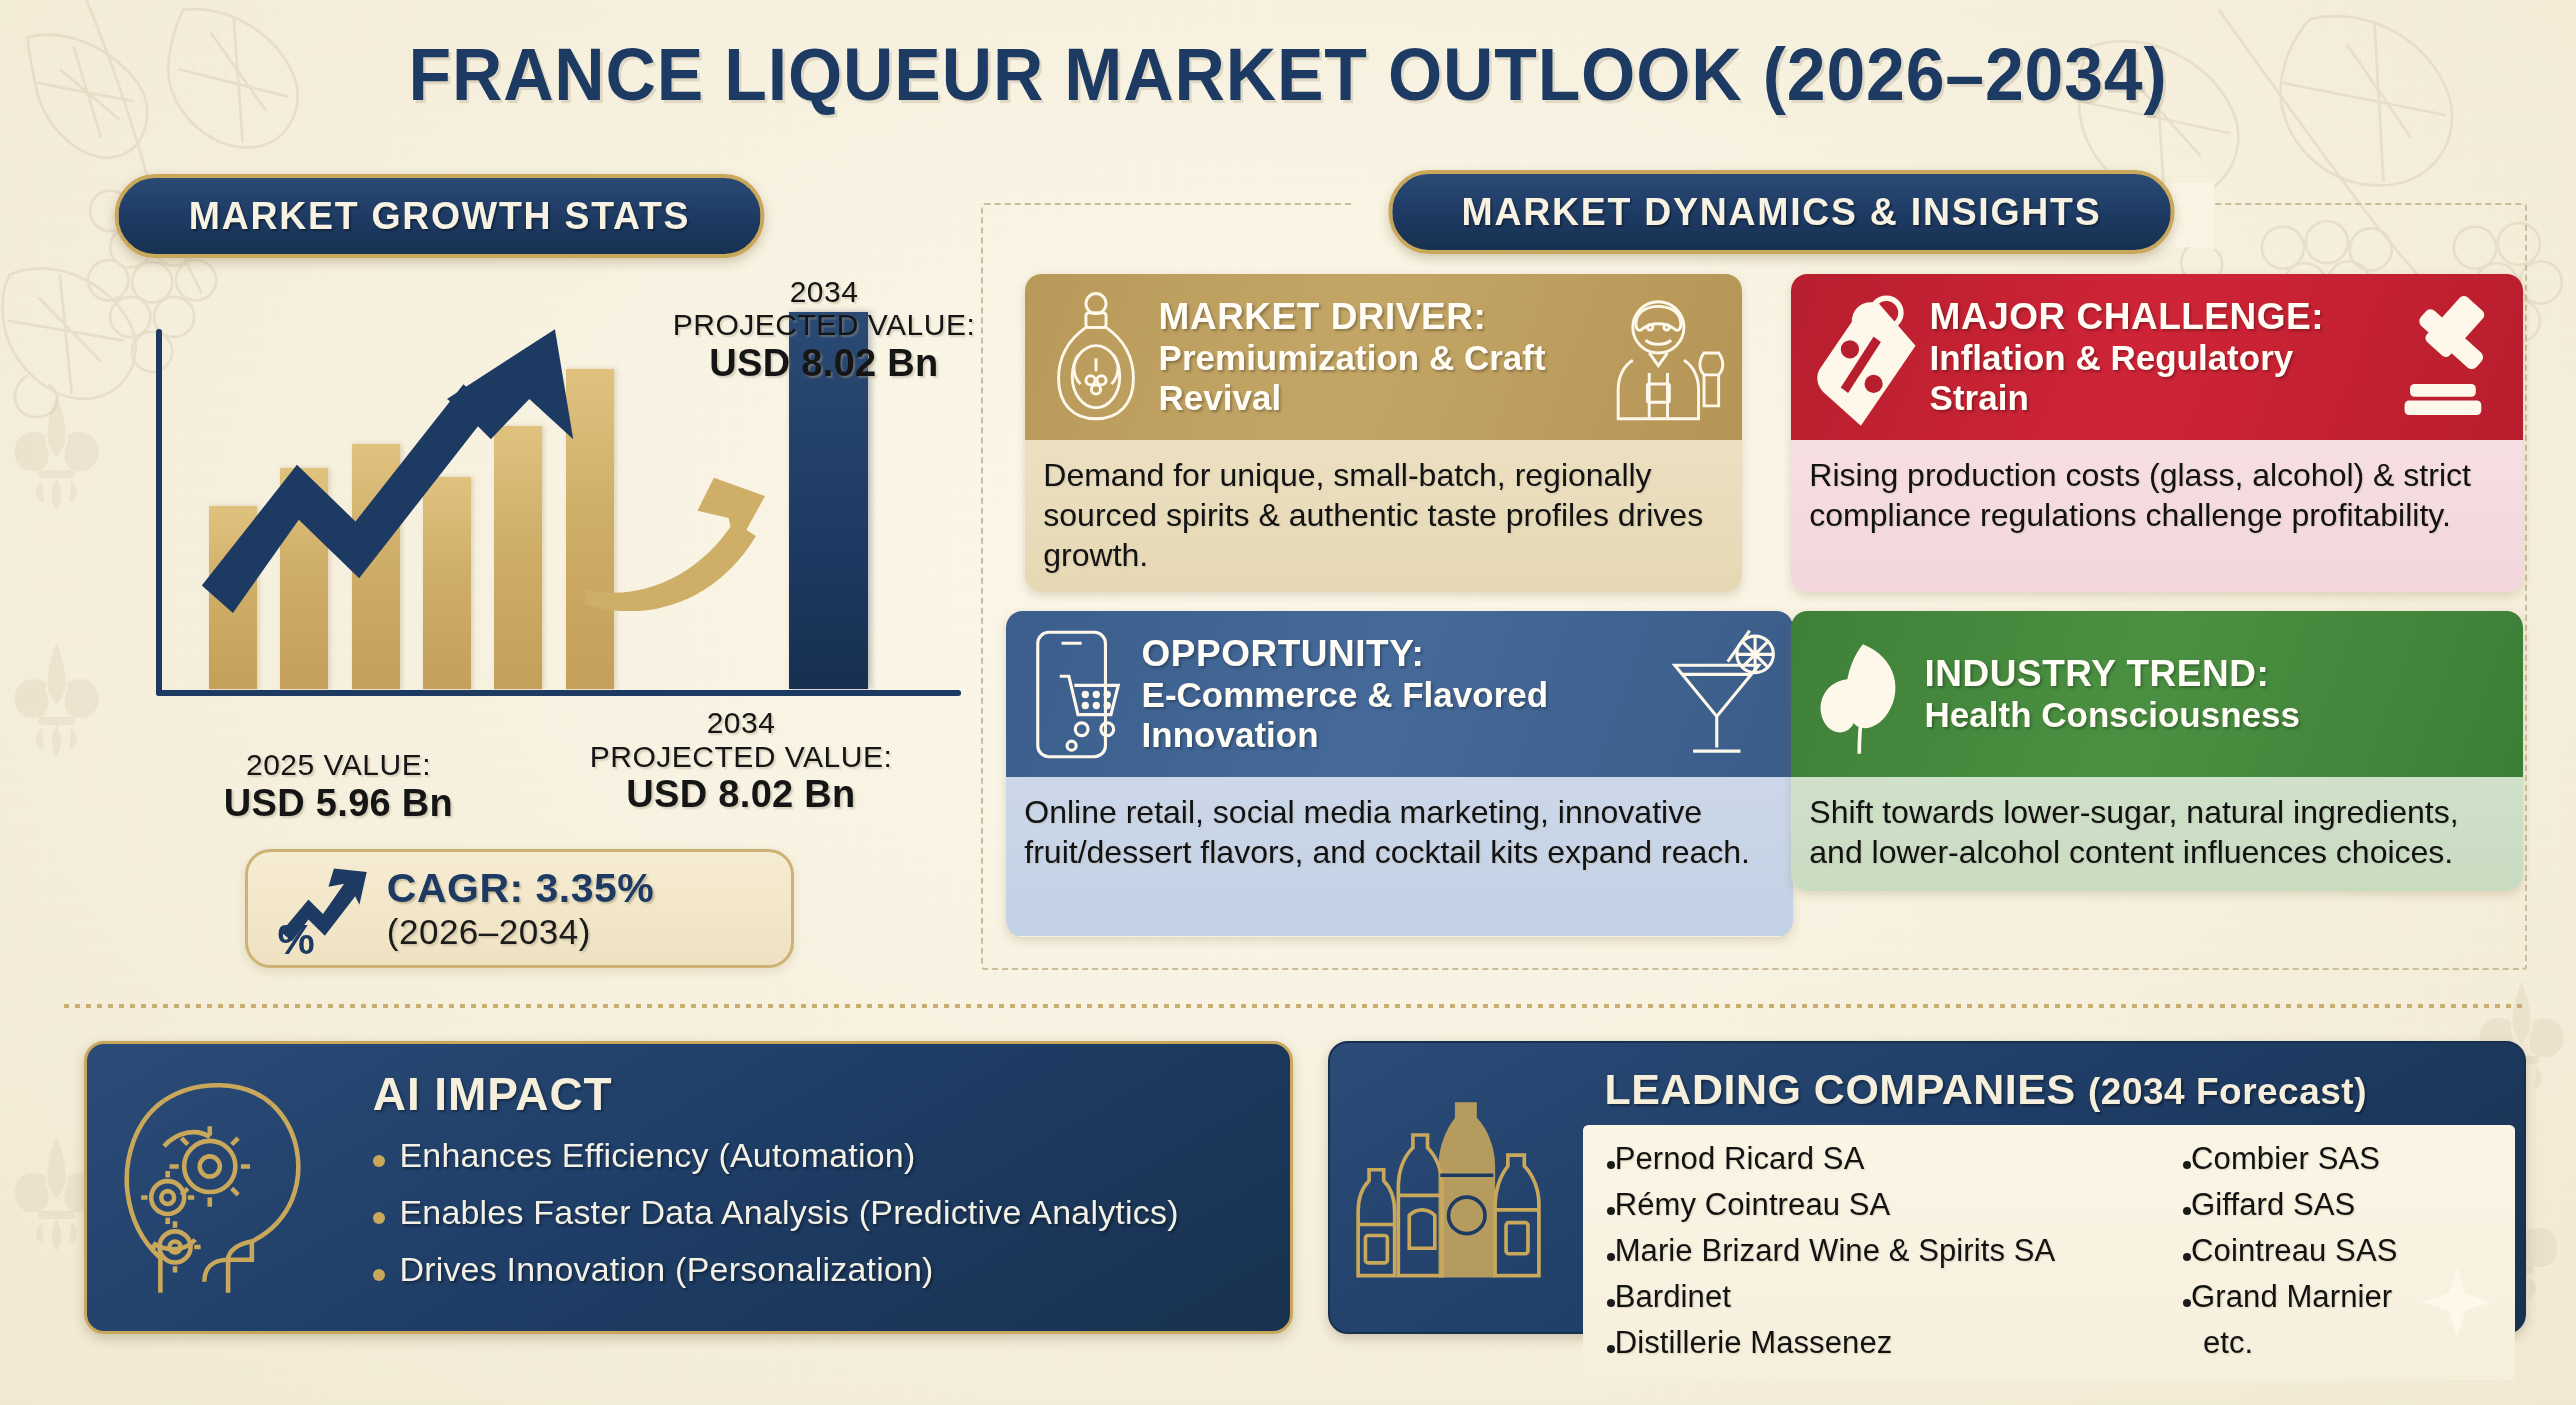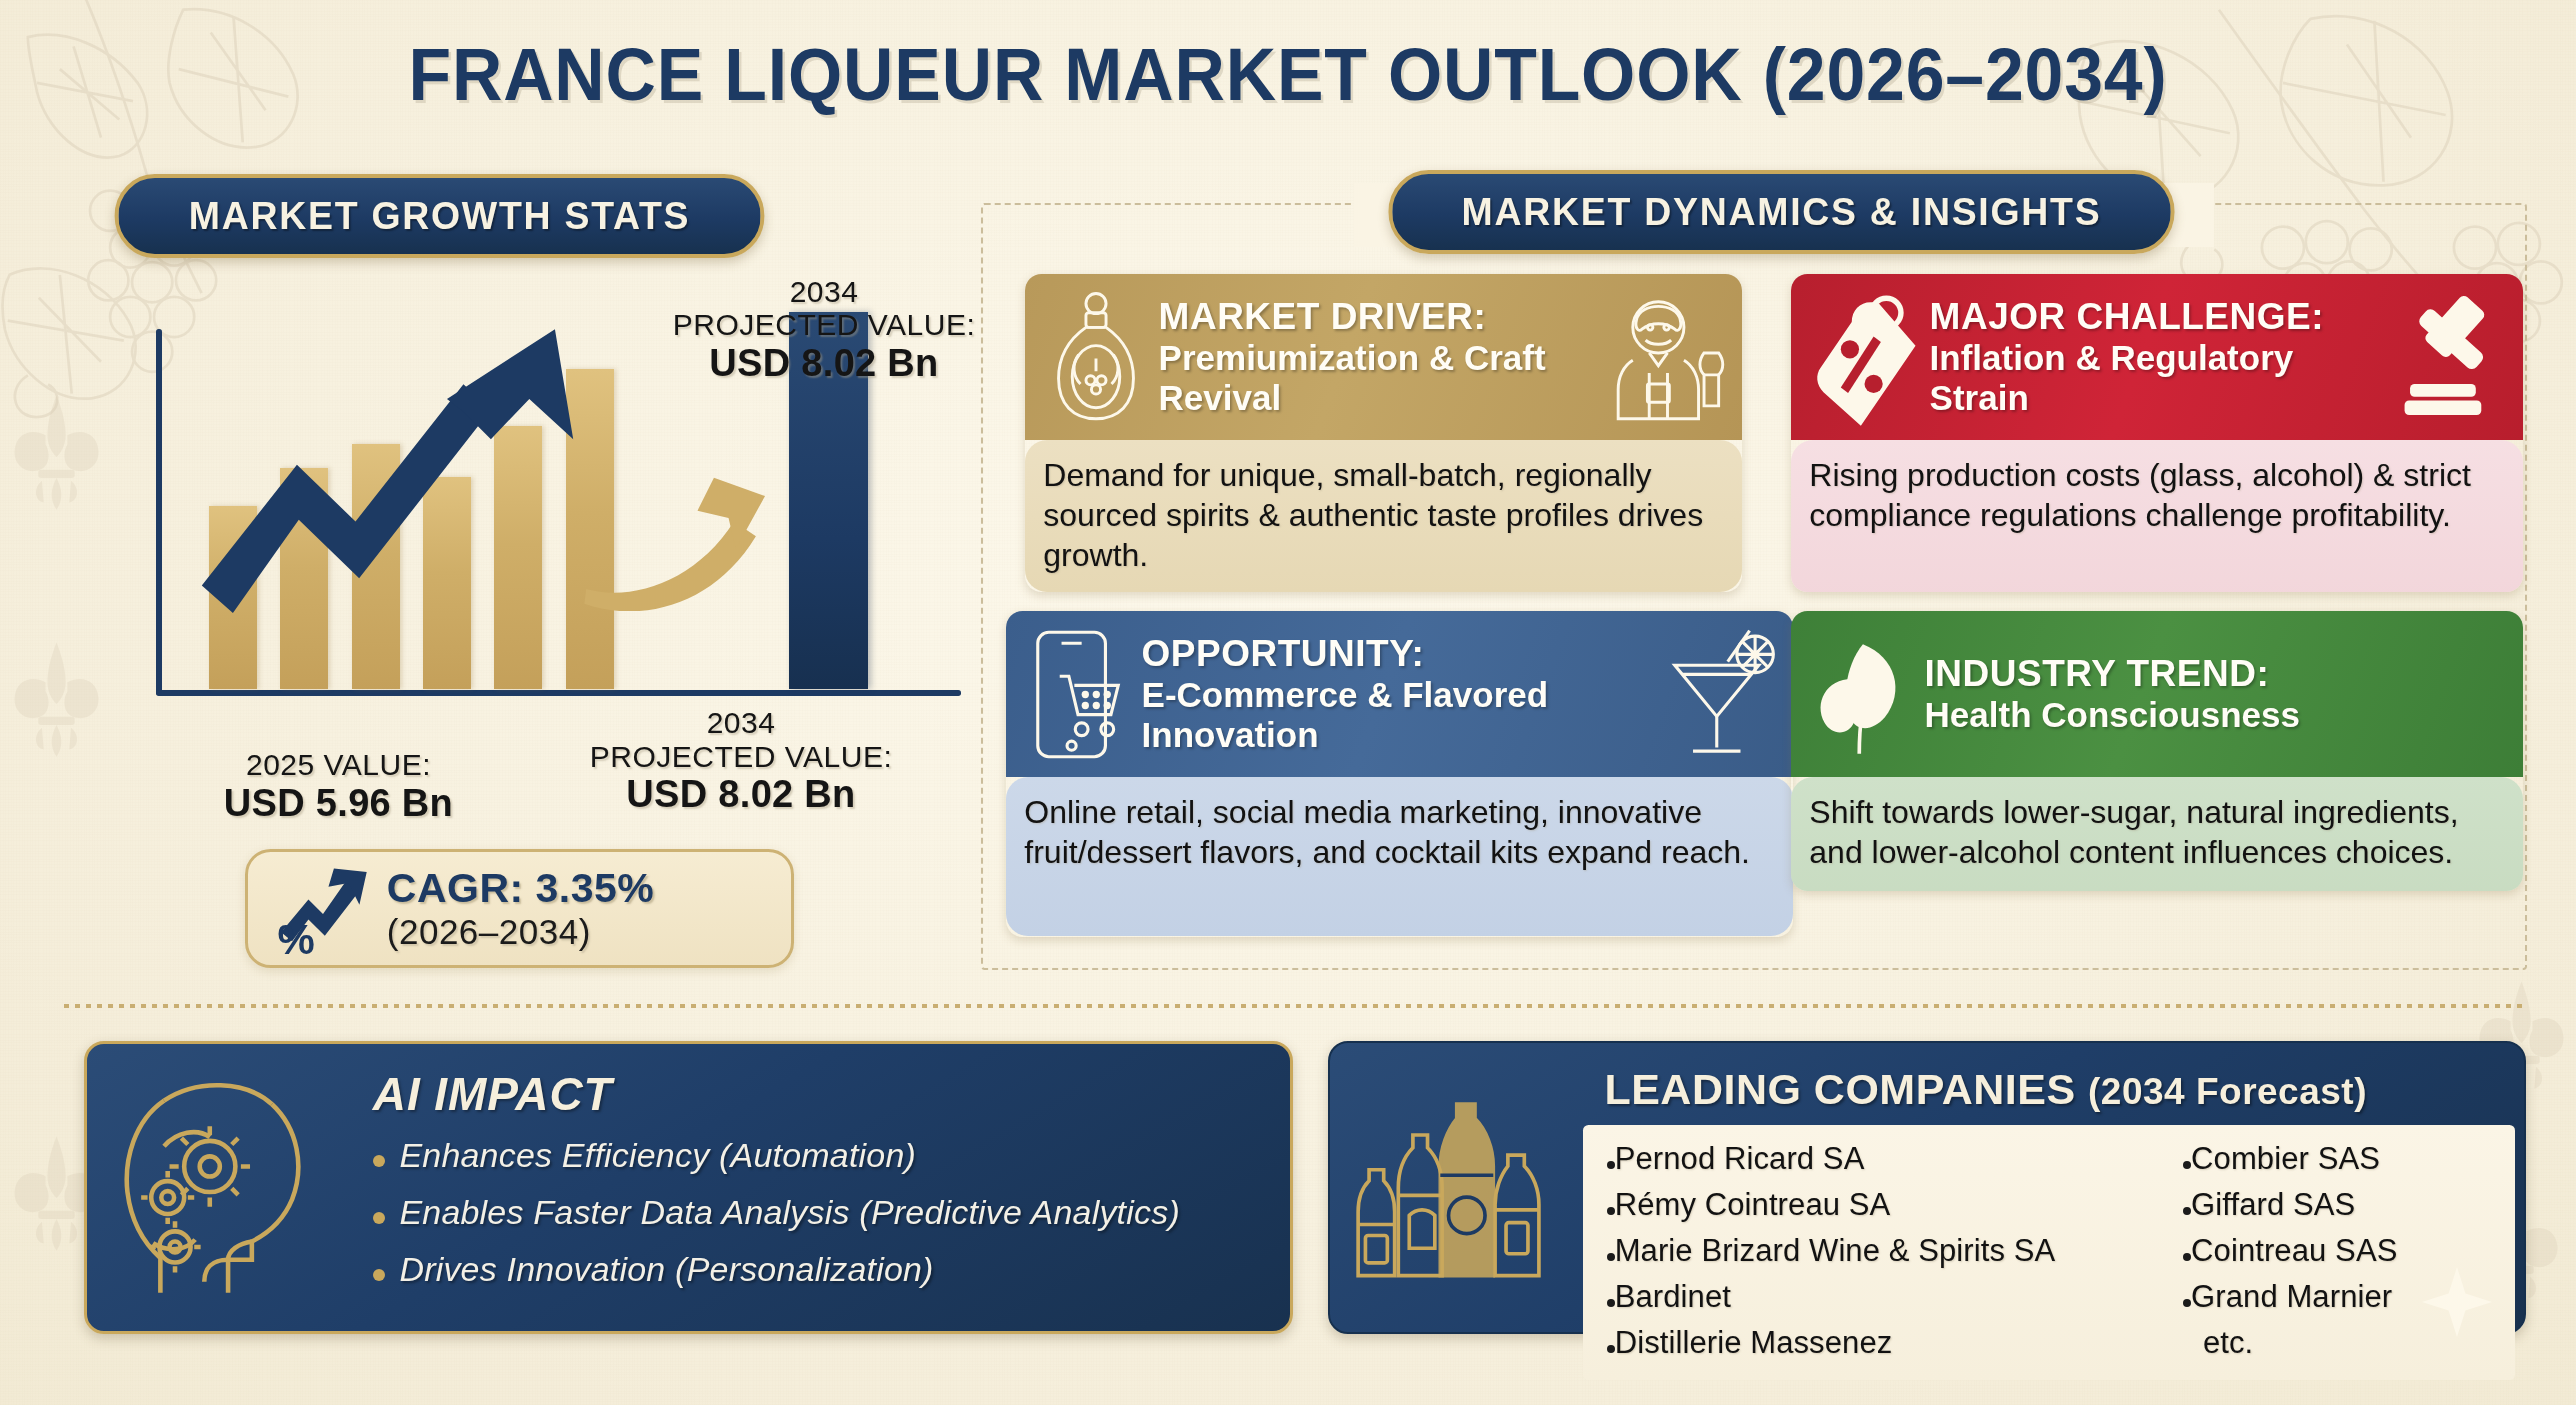--- a/index.html
+++ b/index.html
@@ -95,21 +95,21 @@
 
   
   .card{ position:absolute; border-radius:16.5px; overflow:hidden;
          box-shadow:0 3.7px 10px rgba(130,110,70,.22); }
   .card-head{ display:flex; align-items:center; gap:9.1px; padding:12.8px 16.5px; height:166px; }
   .card-head .txt{ flex:1; display:flex; flex-direction:column; justify-content:flex-end;
                    color:#fffdf6; text-shadow:1.8px 1.8px 2.7px rgba(0,0,0,.28); }
   .card-head .t1{ font-size:37px; font-weight:bold; letter-spacing:0.5px; line-height:1.12; }
   .card-head .t2{ font-size:35px; font-weight:bold; line-height:1.14; }
   .card-body{ padding:14.6px 18.3px 12.8px 18.3px; font-size:32px; line-height:1.25;
-              color:#121212; text-shadow:0.9px 0.9px 1.8px rgba(160,150,125,.38);border-radius:22px; }
+              color:#121212; text-shadow:0.9px 0.9px 1.8px rgba(160,150,125,.38); }
 
   #card-driver{ left:1025px; top:274px; width:717px; height:318px; }
   #card-driver .card-head{ background:linear-gradient(110deg,#b8995a 0%,#c3a666 45%,#b59556 100%); }
   #card-driver .card-body{ background:linear-gradient(180deg,#ece0c2 0%,#e6d8b4 100%); height:152px; }
 
   #card-challenge{ left:1791px; top:274px; width:732px; height:318px; }
   #card-challenge .card-head{ background:linear-gradient(110deg,#b71f2e 0%,#cf2437 48%,#b81e2d 100%); }
   #card-challenge .card-body{ background:linear-gradient(180deg,#f6dfe3 0%,#f2d5da 100%); height:176px; }
 
   #card-opportunity{ left:1006px; top:611px; width:787px; height:326px; }
@@ -123,21 +123,21 @@
   
   .panel-navy{
     position:absolute;
     background:linear-gradient(150deg,#2b4c77 0%,#1f3e68 45%,#18314f 100%);
     border-radius:20px;
     box-shadow:0 4.6px 12px rgba(90,75,45,.25);
   }
   #panel-ai{ left:84px; top:1041px; width:1209px; height:293px; border:3.7px solid #c9a85c; }
   #panel-companies{ left:1328px; top:1041px; width:1198px; height:293px; border:2.7px solid #16304e; }
 
-  .ai-inner{ display:flex; height:100%; align-items:center; padding:0 22px; gap:16.5px;font-style:italic; }
+  .ai-inner{ display:flex; height:100%; align-items:center; padding:0 22px; gap:16.5px; }
   .ai-title{ font-size:46px; font-weight:bold; color:#f6efdc; letter-spacing:0.9px;
              text-shadow:1.8px 1.8px 2.7px rgba(0,0,0,.35); margin-bottom:14.6px; }
   .ai-list{ list-style:none; }
   .ai-list li{ display:flex; align-items:baseline; gap:14.6px; font-size:34px;
                color:#f3f0e6; margin-bottom:18.3px; letter-spacing:0.2px;
                text-shadow:1.8px 1.8px 2.7px rgba(0,0,0,.4); }
   .ai-list li .dot{ width:12px; height:12px; border-radius:50%; background:#c9a85c; flex:none; }
 
   .co-inner{ display:flex; height:100%; }
   .co-icon{ width:247px; display:flex; align-items:center; justify-content:center; }

